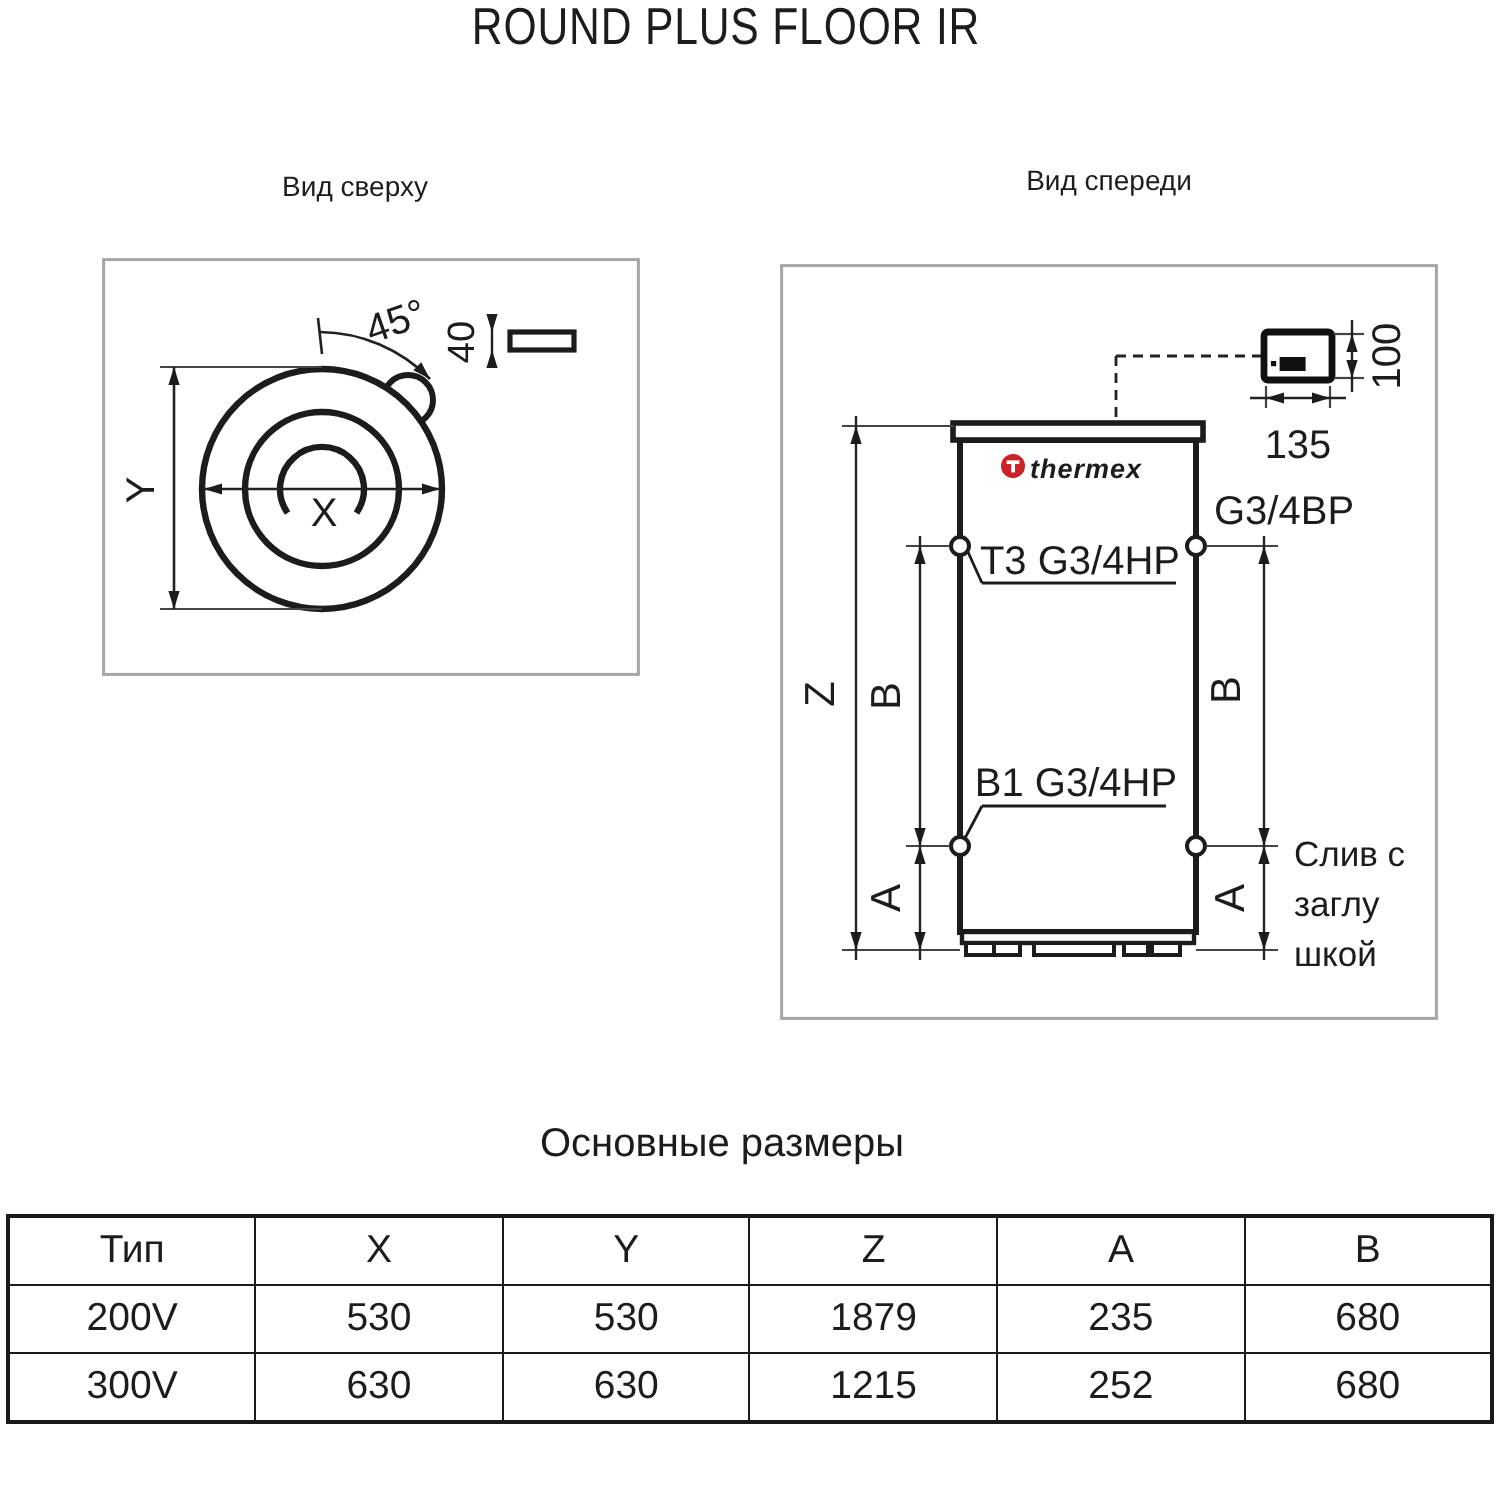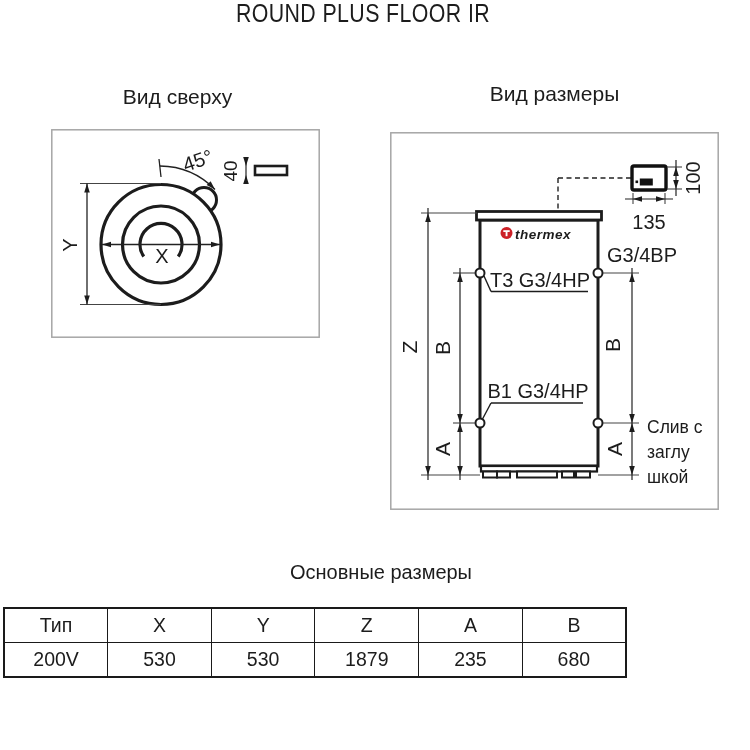--- a/index.html
+++ b/index.html
@@ -7,43 +7,43 @@
     width:750px;height:750px;position:relative;background:#ffffff;
     font-family:"Liberation Sans","DejaVu Sans",sans-serif;
     color:#1c1c1c;overflow:hidden;
   }
   .abs{position:absolute;}
   #title{
     left:0;top:-2px;width:725px;text-align:center;
     font-size:26px;font-weight:500;letter-spacing:0.5px;white-space:nowrap;
   }
   #title .squeeze{display:inline-block;transform:scaleX(0.82);transform-origin:center;}
-  .view-heading{font-size:21px;text-align:center;white-space:nowrap;}
+  .view-heading{font-size:14px;text-align:center;white-space:nowrap;}
   #top-view-heading{left:51px;top:85px;width:253px;}
   #front-view-heading{left:390px;top:82px;width:329px;}
-  #table-heading{left:0;top:561px;width:722px;text-align:center;font-size:20px;margin-left:20px;}
+  #table-heading{left:0;top:561px;width:722px;text-align:center;font-size:20px;}
   svg text{font-family:"Liberation Sans","DejaVu Sans",sans-serif;fill:#1c1c1c;}
-  #dims-table-wrap{left:3px;top:607px;width:624px;}
+  #dims-table-wrap{left:3px;top:607px;width:744px;}
   table.dims{border-collapse:collapse;width:100%;table-layout:fixed;}
   table.dims td,table.dims th{
     border:1.9px solid #1a1a1a;height:33px;text-align:center;vertical-align:middle;
     font-size:19.5px;font-weight:normal;padding:0;
   }
   table.dims{border:2.3px solid #1a1a1a;}
 </style>
 </head>
 <body>
 
 <div class="abs" id="title">
   <span class="squeeze">ROUND PLUS FLOOR IR</span>
 </div>
 
 <div class="abs view-heading" id="top-view-heading">Вид сверху</div>
 
-<div class="abs view-heading" id="front-view-heading">Вид размеры</div>
+<div class="abs view-heading" id="front-view-heading">Вид спереди</div>
 
 <svg class="abs" style="left:51px;top:129px;" width="269" height="209" viewBox="0 0 269 209">
   <defs>
     <path id="ahA" d="M0 0 L2.8 9 L-2.8 9 Z" fill="#1c1c1c"></path>
   </defs>
 
   <rect x="0.8" y="0.8" width="267.4" height="207.4" fill="none" stroke="#a6a6a6" stroke-width="1.5"></rect>
 
   <circle cx="153" cy="71" r="12.5" fill="#ffffff" stroke="#1c1c1c" stroke-width="3"></circle>
 
@@ -208,15 +208,23 @@
       <th>B</th>
     </tr>
     <tr>
       <td>200V</td>
       <td>530</td>
       <td>530</td>
       <td>1879</td>
       <td>235</td>
       <td>680</td>
     </tr>
+    <tr>
+      <td>300V</td>
+      <td>630</td>
+      <td>630</td>
+      <td>1215</td>
+      <td>252</td>
+      <td>680</td>
+    </tr>
   </tbody>
     </table>
 </div>
 
 </body></html>

